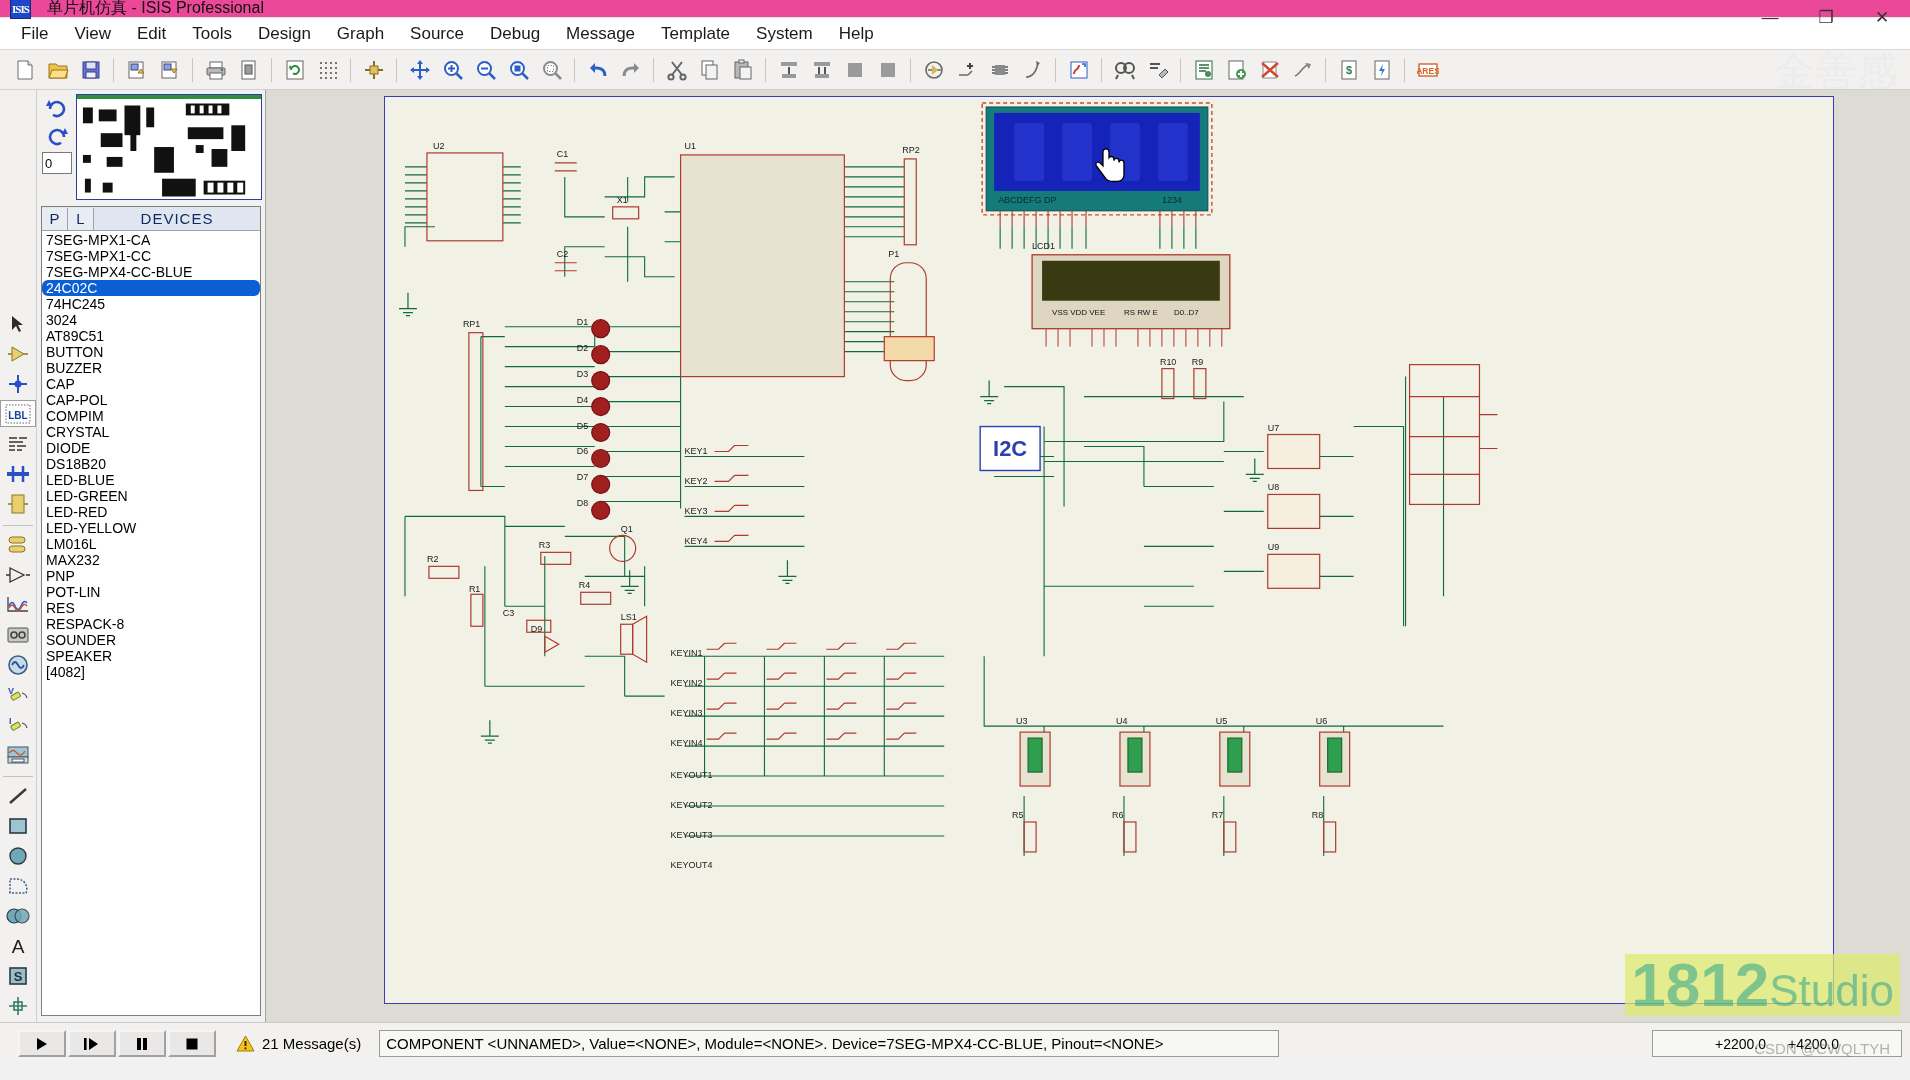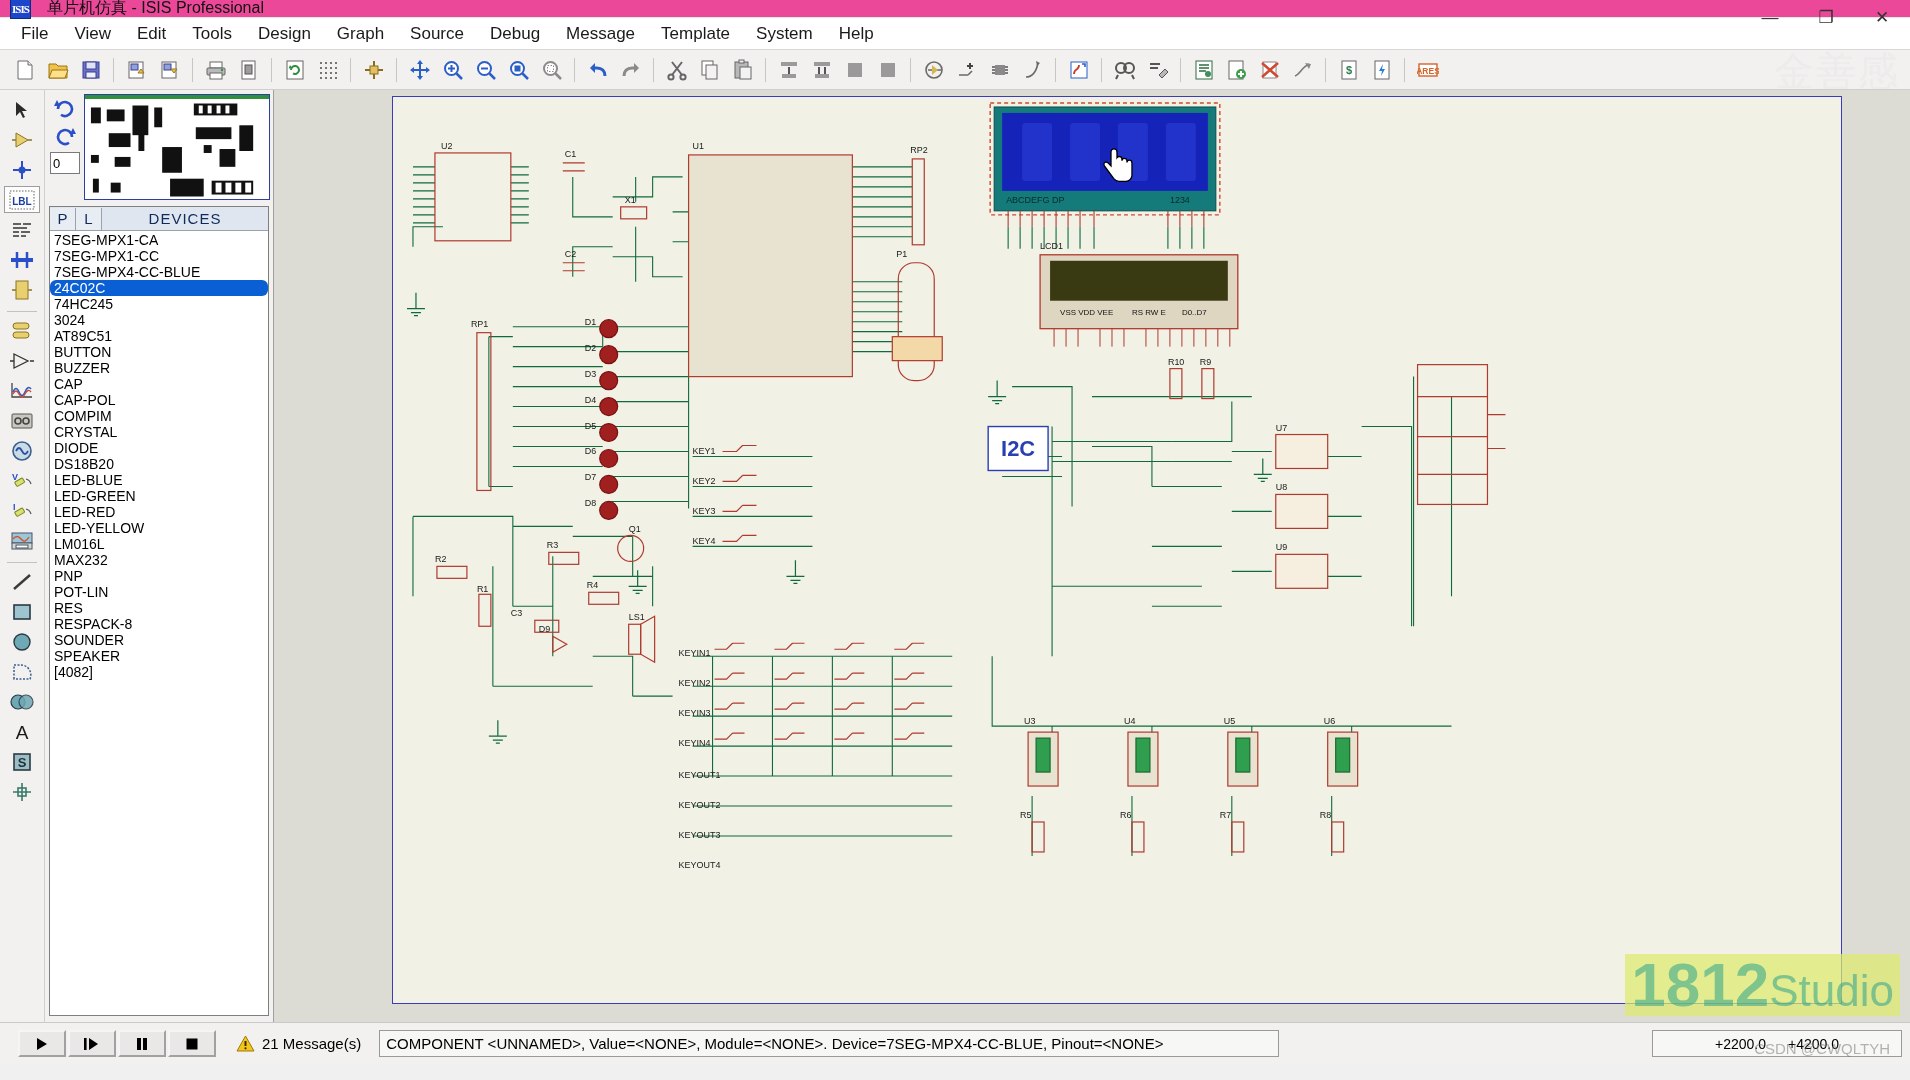--- a/index.html
+++ b/index.html
@@ -51,22 +51,22 @@
   .tb-ico { width:22px;height:22px; display:block; }
   .wm-top {
     position:absolute; right:10px; top:-6px; font-size:40px;
     color:rgba(235,235,235,0.95); font-family:"DejaVu Sans",sans-serif;
     pointer-events:none; white-space:nowrap; letter-spacing:2px;
   }
   
   .main { display:flex; height:calc(1080px - 34px - 32px - 40px - 42px); }
   
   .rail {
-    width:45px; background:#f2f1ef; border-right:1px solid #cfcfcf;
-    display:flex; flex-direction:column; align-items:center; padding-top:6px;
+    width:37px; background:#f2f1ef; border-right:1px solid #cfcfcf;
+    display:flex; flex-direction:column; align-items:center; padding-top:6px;justify-content:flex-end;
   }
   .rail-btn {
     width:36px;height:27px;display:flex;align-items:center;justify-content:center;
     margin-bottom:3px; border:1px solid transparent;
   }
   .rail-btn.active { background:#fdfdfd; border:1px solid #9d9d9d; }
   .rail-sep { width:30px;height:1px;background:#c2c2c2;margin:5px 0; }
   
   .leftcol {
     width:229px; background:#f2f1ef; border-right:1px solid #a0a0a0;

